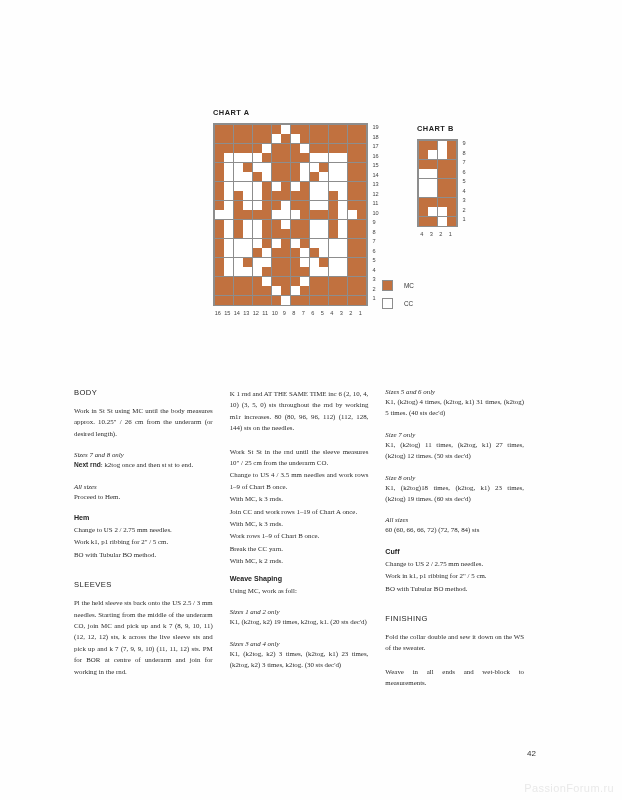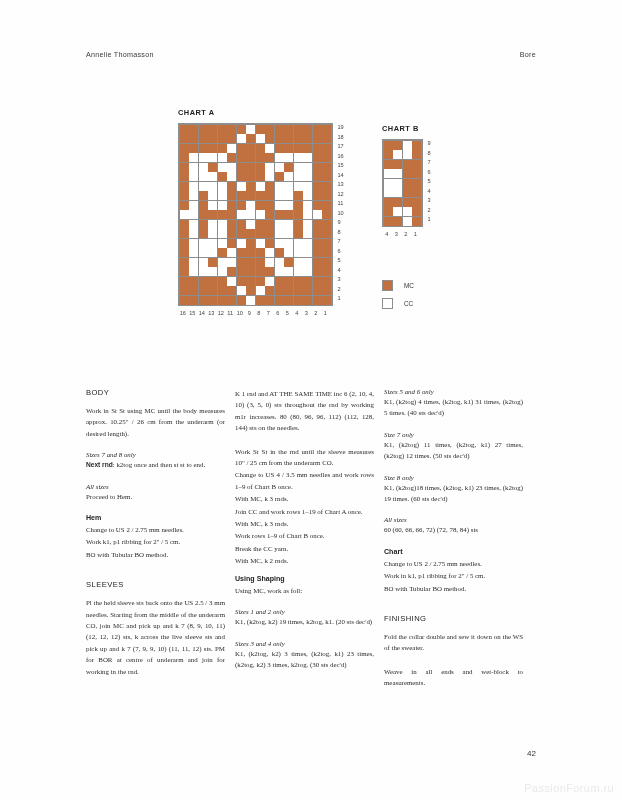--- a/index.html
+++ b/index.html
@@ -39,21 +39,21 @@
   }
 
   
   .charts {
     position: absolute;
     left: 86px;
     top: 108px;
     width: 450px;
     height: 230px;
   }
-  .chart-block { position: absolute; }
+  .chart-block { position: absolute; margin-left: 35px; }
   .chart-title {
     font-family: "Liberation Sans", sans-serif;
     font-size: 7.4px;
     font-weight: bold;
     letter-spacing: 0.5px;
     color: #222;
     margin-bottom: 6px;
   }
   .grid-wrap { display: flex; align-items: flex-start; }
   .grid {
@@ -118,25 +118,25 @@
   .legend-label {
     margin-left: 11px;
     font-family: "Liberation Sans", sans-serif;
     font-size: 6.4px;
     color: #333;
   }
 
   
   .columns {
     position: absolute;
-    left: 86px;
+    left: 74px;
     top: 388px;
     width: 450px;
     display: flex;
-    gap: 10px;
+    gap: 17px;
   }
   .col { width: 139px; }
 
   .h-section {
     font-family: "Liberation Sans", sans-serif;
     font-size: 7.6px;
     letter-spacing: 0.45px;
     color: #222;
     margin: 0 0 8px 0;
     font-weight: normal;
@@ -184,24 +184,20 @@
     letter-spacing: 0.4px;
     color: #e9e9e9;
     user-select: none;
   }
 </style>
 </head>
 <body>
 
 <div class="page">
 
-  <div class="runhead">
-    <span>Annelie Thomasson</span>
-    <span>Bore</span>
-  </div>
 
   <div class="charts">
 
     <div class="chart-block" id="chart-a">
       <div class="chart-title">CHART A</div>
       <div class="grid-wrap">
         <div>
           <div class="grid" id="grid-a" style="grid-template-columns: repeat(16, 9px);">
               <div class="cell mc"></div>
               <div class="cell mc"></div>
@@ -653,21 +649,21 @@
       <div class="sp-m"></div>
       <p class="t">Work St St in the rnd until the sleeve measures 10" / 25 cm from the underarm CO.</p>
       <p class="t">Change to US 4 / 3.5 mm needles and work rows 1–9 of Chart B once.</p>
       <p class="t">With MC, k 3 rnds.</p>
       <p class="t">Join CC and work rows 1–19 of Chart A once.</p>
       <p class="t">With MC, k 3 rnds.</p>
       <p class="t">Work rows 1–9 of Chart B once.</p>
       <p class="t">Break the CC yarn.</p>
       <p class="t">With MC, k 2 rnds.</p>
       <div class="sp-s"></div>
-      <div class="h-sub">Using Shaping</div>
+      <div class="h-sub">Weave Shaping</div>
       <p class="t">Using MC, work as foll:</p>
       <div class="sp-m"></div>
       <div class="h-italic">Sizes 1 and 2 only</div>
       <p class="t">K1, (k2tog, k2) 19 times, k2tog, k1. (20 sts dec'd)</p>
       <div class="sp-m"></div>
       <div class="h-italic">Sizes 3 and 4 only</div>
       <p class="t">K1, (k2tog, k2) 3 times, (k2tog, k1) 23 times, (k2tog, k2) 3 times, k2tog. (30 sts dec'd)</p>
     </div>
 
     <div class="col">
@@ -676,21 +672,21 @@
       <div class="sp-m"></div>
       <div class="h-italic">Size 7 only</div>
       <p class="t">K1, (k2tog) 11 times, (k2tog, k1) 27 times, (k2tog) 12 times. (50 sts dec'd)</p>
       <div class="sp-m"></div>
       <div class="h-italic">Size 8 only</div>
       <p class="t">K1, (k2tog)18 times, (k2tog, k1) 23 times, (k2tog) 19 times. (60 sts dec'd)</p>
       <div class="sp-m"></div>
       <div class="h-italic">All sizes</div>
       <p class="t">60 (60, 66, 66, 72) (72, 78, 84) sts</p>
       <div class="sp-m"></div>
-      <div class="h-sub">Chart</div>
+      <div class="h-sub">Cuff</div>
       <p class="t">Change to US 2 / 2.75 mm needles.</p>
       <p class="t">Work in k1, p1 ribbing for 2" / 5 cm.</p>
       <p class="t">BO with Tubular BO method.</p>
       <div class="sp-l"></div>
       <div class="h-section">FINISHING</div>
       <p class="t">Fold the collar double and sew it down on the WS of the sweater.</p>
       <div class="sp-m"></div>
       <p class="t">Weave in all ends and wet-block to measurements.</p>
     </div>
 

